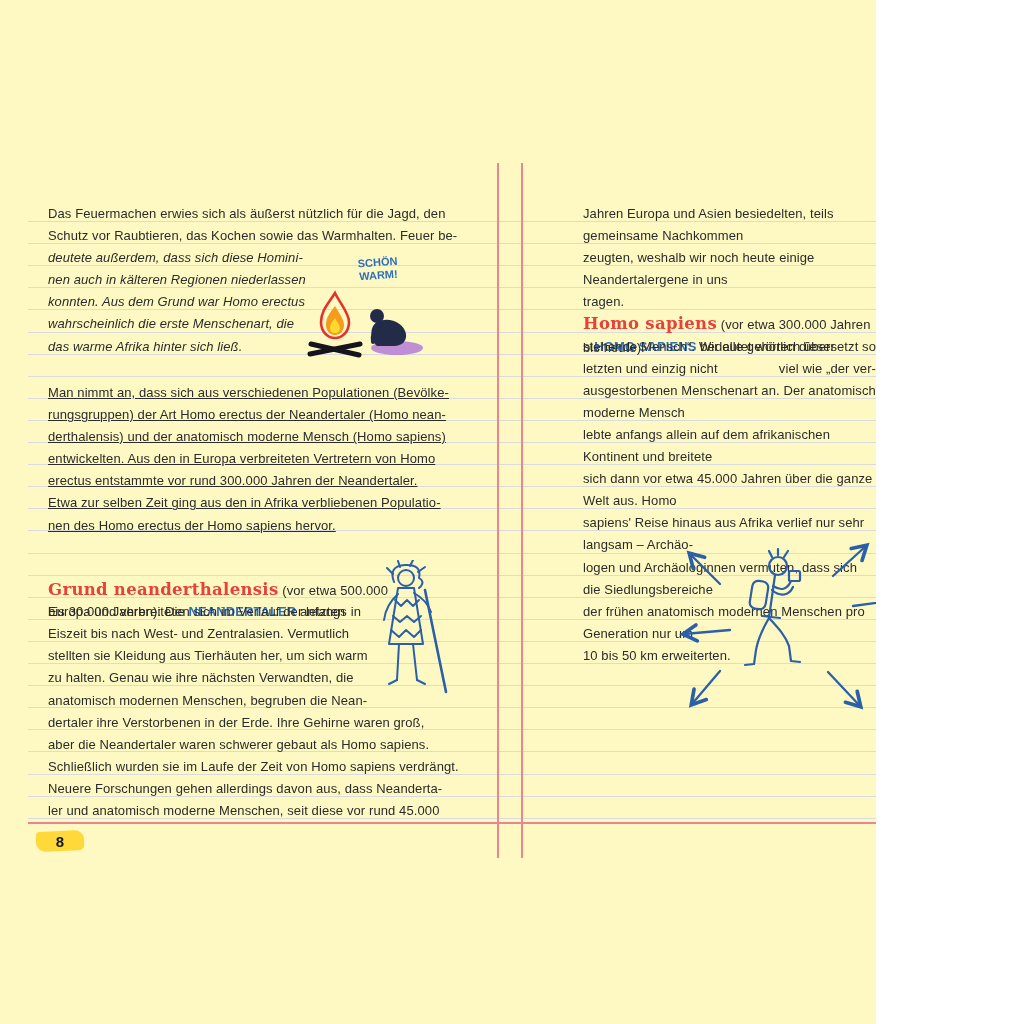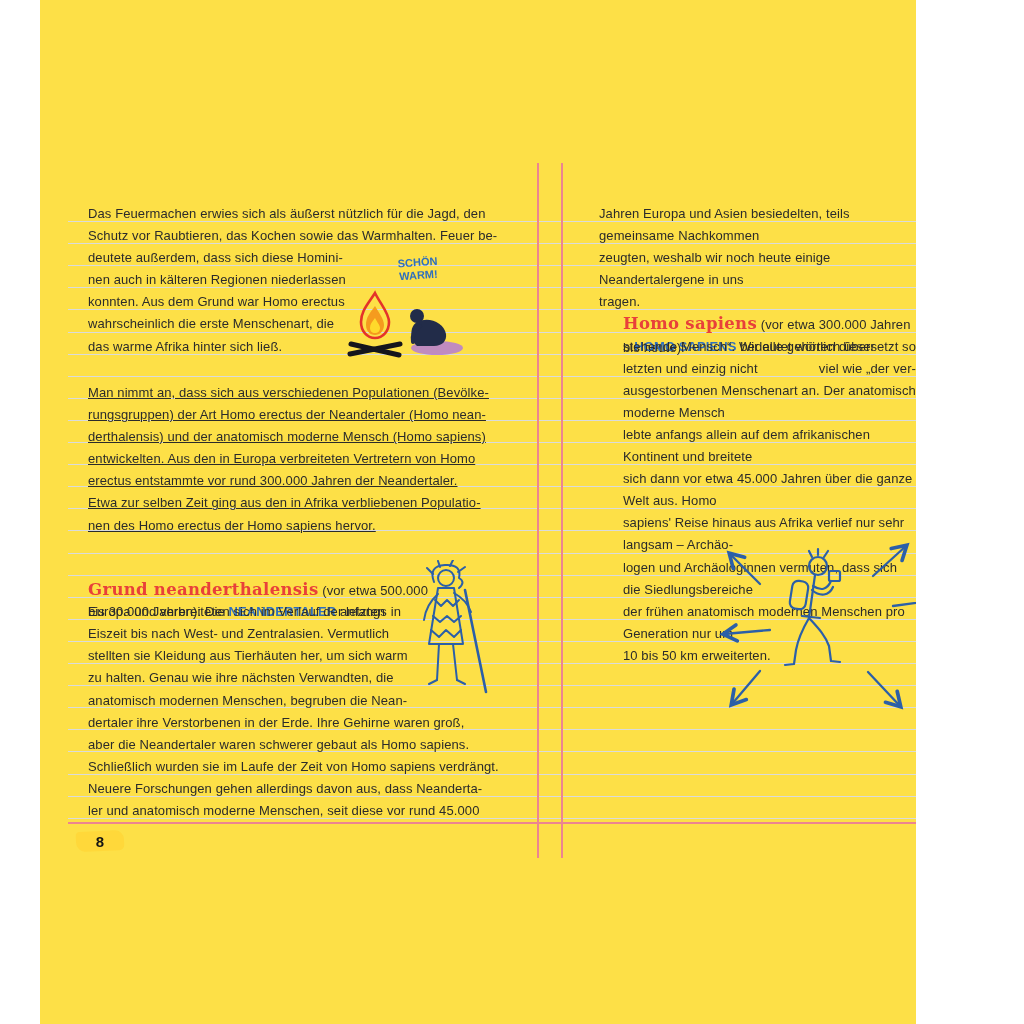--- a/index.html
+++ b/index.html
@@ -1,19 +1,19 @@
 <!DOCTYPE html>
 <html><head>
 <meta charset="utf-8">
 <style>
   html,body { margin:0; padding:0; background:#ffffff; }
   .canvas {
     position:relative; width:876px; height:1024px;
-    background:#fde047; overflow:hidden;
-    font-family:"Liberation Sans", sans-serif; color:#2b2b2b;margin-left:40px;
+    background:#fef9c3; overflow:hidden;
+    font-family:"Liberation Sans", sans-serif; color:#2b2b2b;
   }
   
   .rules {
     position:absolute; left:28px; width:968px; top:200px; height:623px;
     background:repeating-linear-gradient(to bottom,
       transparent 0px, transparent 21.1px,
       #d9dbdc 21.1px, #d9dbdc 22.1px);
   }
   .redline-h { position:absolute; left:28px; width:968px; top:822px; height:2px; background:#ec8590; }
   .redline-v { position:absolute; top:163px; height:695px; width:2px; background:#ec8590; }
@@ -56,21 +56,21 @@
   <div class="rules"></div>
   <div class="redline-h"></div>
   <div class="redline-v" style="left:497px;"></div>
   <div class="redline-v" style="left:521px;"></div>
 
   <section>
 
     <div class="txt" style="left:48px; top:203px;">Das Feuermachen erwies sich als äußerst nützlich für die Jagd, den
 Schutz vor Raubtieren, das Kochen sowie das Warmhalten. Feuer be-</div>
 
-    <div class="txt" style="left:48px; top:247.2px;">deutete außerdem, dass sich diese Homini-
+    <div class="txt" style="left:48px; top:247.2px;font-style:italic;">deutete außerdem, dass sich diese Homini-
 nen auch in kälteren Regionen niederlassen
 konnten. Aus dem Grund war Homo erectus
 wahrscheinlich die erste Menschenart, die
 das warme Afrika hinter sich ließ.</div>
 
     <div class="caption" style="left:352px; top:256px; width:52px;">SCHÖN
 WARM!</div>
 
     <svg class="doodle" style="left:298px; top:288px;" width="74" height="70" viewBox="0 0 74 70">
       <path d="M37 5 C30 16 23 23 23 34 C23 43 29 50 37 50 C45 50 51 43 51 34 C51 25 43 17 37 5 Z" fill="none" stroke="#e4332a" stroke-width="2.6"></path>
@@ -128,21 +128,21 @@
     </svg>
 
     <div class="pagenum" style="left:36px; top:831px;">
       <span class="hl"></span>
       <span class="num">8</span>
     </div>
   </section>
 
   <section>
 
-    <div class="txt" style="left:559px; top:203px;">Jahren Europa und Asien besiedelten, teils gemeinsame Nachkommen
+    <div class="txt" style="left:583px; top:203px;">Jahren Europa und Asien besiedelten, teils gemeinsame Nachkommen
 zeugten, weshalb wir noch heute einige Neandertalergene in uns
 tragen.</div>
 
     <div class="txt" style="left:583px; top:291.4px;">
       <span class="h-red">Homo sapiens</span><span> (vor etwa 300.000 Jahren bis heute):</span>
     </div>
     <div class="txt" style="left:583px; top:313.5px;text-align:right;">
       <span class="term">HOMO SAPIENS</span><span> bedeutet wörtlich übersetzt so viel wie „der ver-</span>
     </div>
     <div class="txt" style="left:583px; top:335.6px;">stehende Mensch“. Wir alle gehören dieser letzten und einzig nicht

